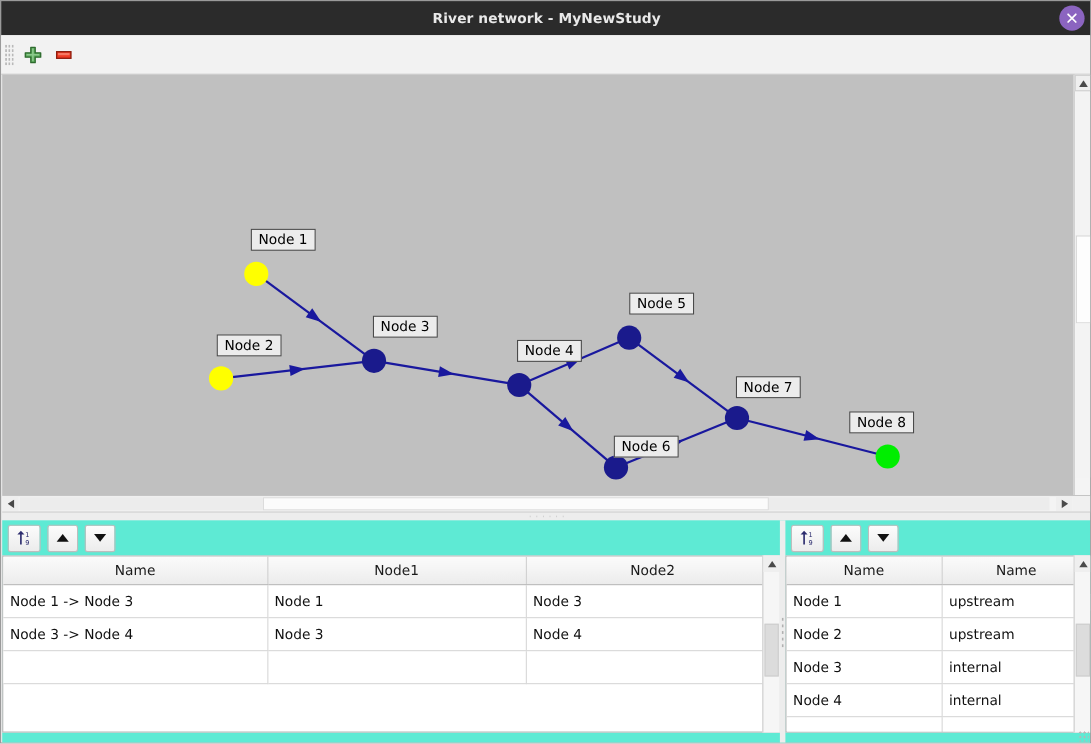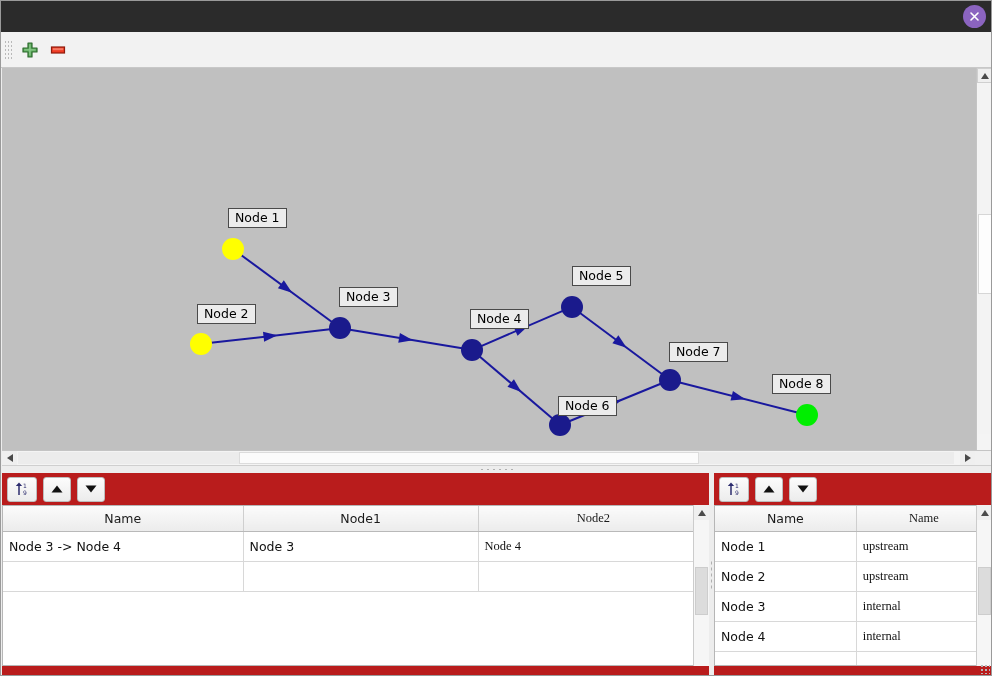--- a/index.html
+++ b/index.html
@@ -157,21 +157,21 @@
   .hsplit .dots {
     width: 36px; height: 3px;
     background-image: radial-gradient(#b0b0b0 .7px, transparent .8px);
     background-size: 6px 3px;
   }
 
   
   .bottom {
     position: absolute; left: 1px; top: 472px;
     width: 990px; height: 203px;
-    background: #b91c1c;
+    background: #5eead4;
   }
   .pane { position: absolute; top: 0; height: 203px; }
   .pane-left  { left: 0;   width: 707px; }
   .pane-right { left: 712px; width: 278px; }
 
   .pane-toolbar {
     position: absolute; left: 0; top: 0;
     height: 32px; display: flex; align-items: center; gap: 6px;
     padding-left: 5px;
   }
@@ -210,21 +210,21 @@
     height: 30px;
     border-right: 1px solid #d8d8d8;
     border-bottom: 1px solid #d8d8d8;
     font-size: 12.5px;
     color: #111;
     padding-left: 6px;
     background: #fff;
     white-space: nowrap;
     overflow: hidden;
   }
-  table.grid tr td:last-child, table.grid tr th:last-child { border-right: none; font-family: Liberation Serif, serif; }
+  table.grid tr td:last-child, table.grid tr th:last-child { border-right: none; }
 
   
   .tvscroll {
     position: absolute; right: 0; top: 32px; bottom: 10px;
     width: 16px;
     background: #f6f6f6;
     border-left: 1px solid #cccccc;
   }
   .tvscroll .sb-arrow {
     position: absolute; left: 0; width: 15px; height: 15px;
@@ -255,20 +255,21 @@
     background-image: radial-gradient(#b6b6b6 .8px, transparent .9px);
     background-size: 4px 4px;
   }
 </style>
 </head>
 <body>
 
 <div id="app">
 
   <div class="titlebar">
+    <span class="titlebar-text">River network - MyNewStudy</span>
     <div class="close-btn">
       <svg width="11" height="11" viewBox="0 0 11 11">
         <path d="M2 2 L9 9 M9 2 L2 9" stroke="#ffffff" stroke-width="1.6" stroke-linecap="round" fill="none"></path>
       </svg>
     </div>
   </div>
 
   <div class="toolbar">
     <div class="tb-grip"></div>
     <div class="tb-btn">
@@ -404,20 +405,25 @@
             </colgroup>
           <thead>
               <tr id="reaches-head">
                 <th>Name</th>
                 <th>Node1</th>
                 <th>Node2</th>
               </tr>
             </thead>
           <tbody id="reaches-body">
               <tr>
+                <td>Node 1 -&gt; Node 3</td>
+                <td>Node 1</td>
+                <td>Node 3</td>
+              </tr>
+              <tr>
                 <td>Node 3 -&gt; Node 4</td>
                 <td>Node 3</td>
                 <td>Node 4</td>
               </tr>
               <tr>
                 <td></td>
                 <td></td>
                 <td></td>
               </tr>
             </tbody>

